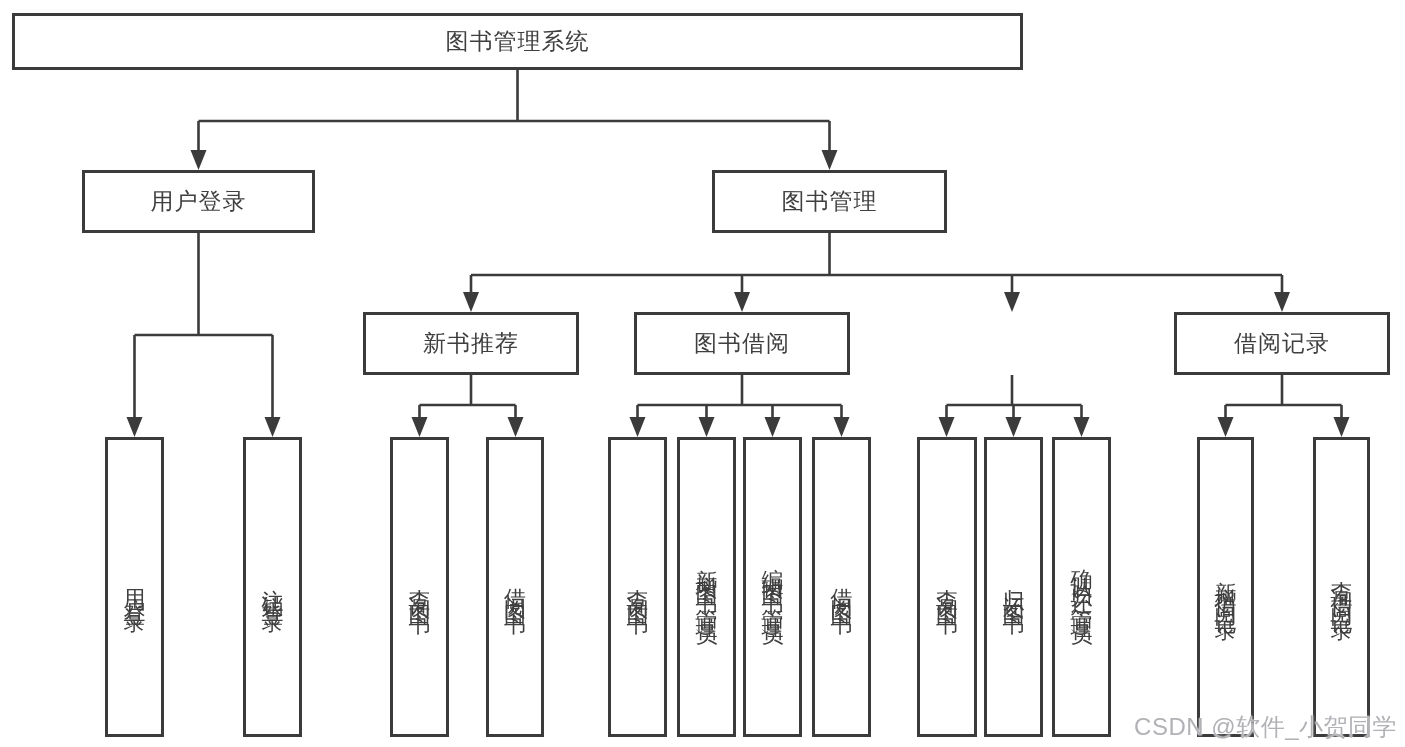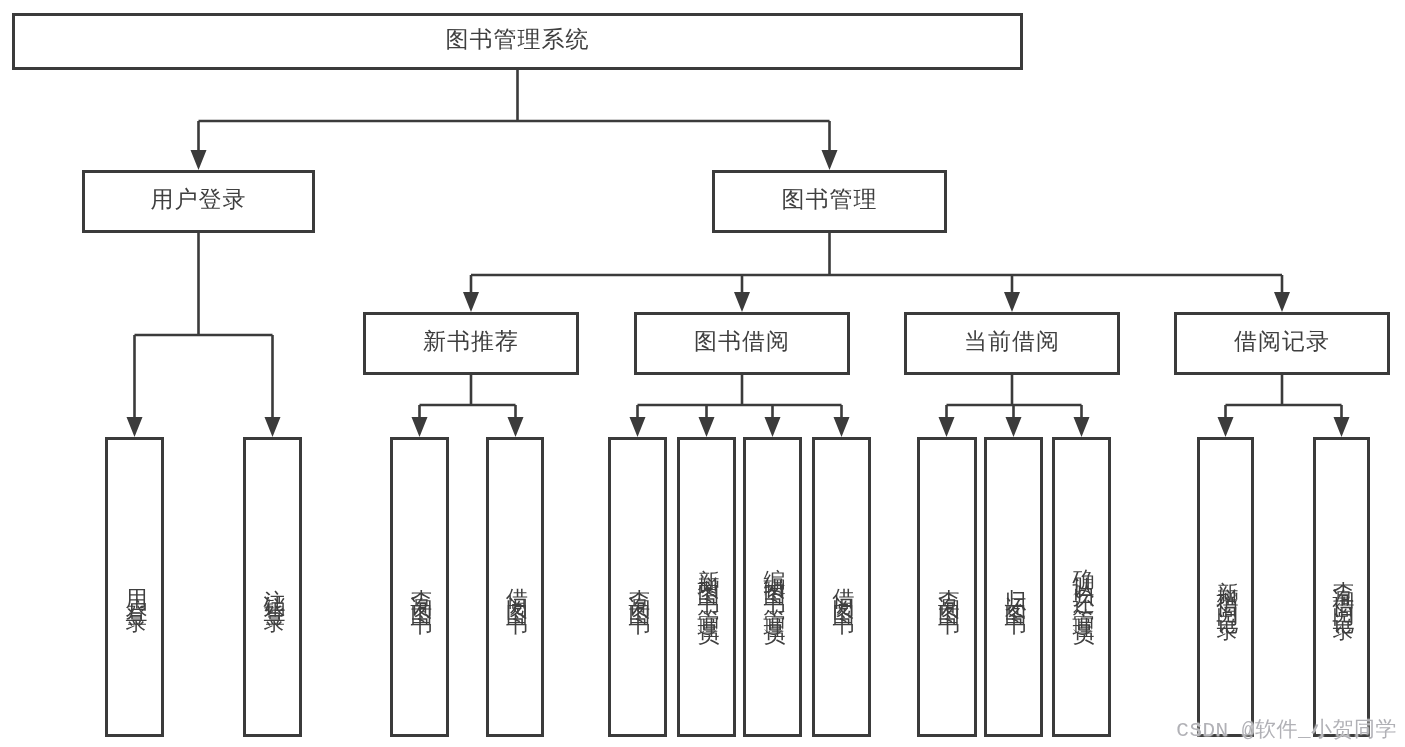--- a/index.html
+++ b/index.html
@@ -1,20 +1,20 @@
 <!DOCTYPE html>
 <html><head>
 <meta charset="utf-8">
 <style>
   html,body{margin:0;padding:0;background:#ffffff;}
   #canvas{
     position:relative;
     width:1405px;height:747px;
     background:#ffffff;
-    font-family:Liberation Mono, monospace;
+    font-family:Liberation Sans, sans-serif;
     overflow:hidden;
   }
   #wires{position:absolute;left:0;top:0;pointer-events:none;}
   .box{
     position:absolute;
     box-sizing:border-box;
     background:#ffffff;
     border:3px solid #3b3b3b;
     display:flex;align-items:center;justify-content:center;
     z-index:2;
@@ -29,21 +29,21 @@
   .box.v .lbl{
     writing-mode:vertical-rl;
     text-orientation:mixed;
     font-size:22px;
     letter-spacing:8px;
     white-space:normal;
   }
   .watermark{
     position:absolute;
     right:8px;bottom:4px;
-    font-size:21px;
+    font-size:24px;
     color:#b1b1b6;
     letter-spacing:0.5px;
     text-shadow:0 0 2px #ffffff,0 0 2px #ffffff;
     z-index:3;
     white-space:nowrap;
   }
   .wire{stroke:#3b3b3b;stroke-width:2.6;fill:none;}
   .arrow{fill:#3b3b3b;stroke:none;}
 </style>
 </head>
@@ -85,23 +85,20 @@
   <div class="box h" style="left:712px;top:170px;width:235px;height:63px">
     <span class="lbl">图书管理</span>
   </div>
 
   <div class="box h" style="left:634px;top:312px;width:216px;height:63px">
     <span class="lbl">图书借阅</span>
   </div>
   <div class="box h" style="left:363px;top:312px;width:216px;height:63px">
     <span class="lbl">新书推荐</span>
   </div>
-  <div class="box h" style="left:904px;top:312px;width:216px;height:63px">
-    <span class="lbl">当前借阅</span>
-  </div>
   <div class="box h" style="left:1174px;top:312px;width:216px;height:63px">
     <span class="lbl">借阅记录</span>
   </div>
 
   <div class="box v" style="left:105px;top:437px;width:59px;height:300px">
     <span class="lbl">用户登录</span>
   </div>
   <div class="box v" style="left:243px;top:437px;width:59px;height:300px">
     <span class="lbl">注销登录</span>
   </div>

